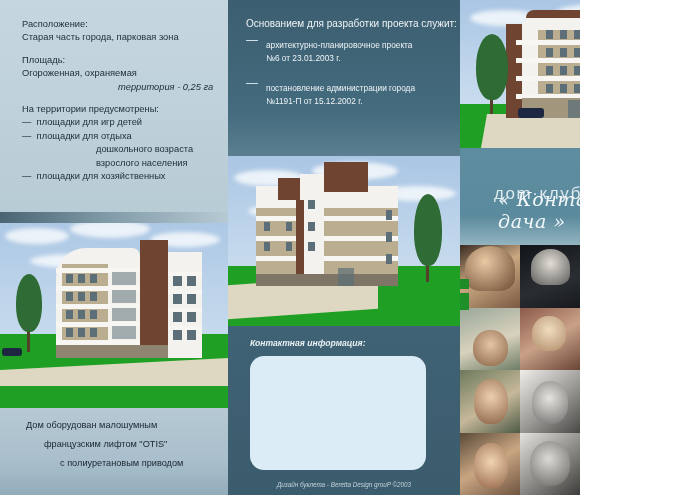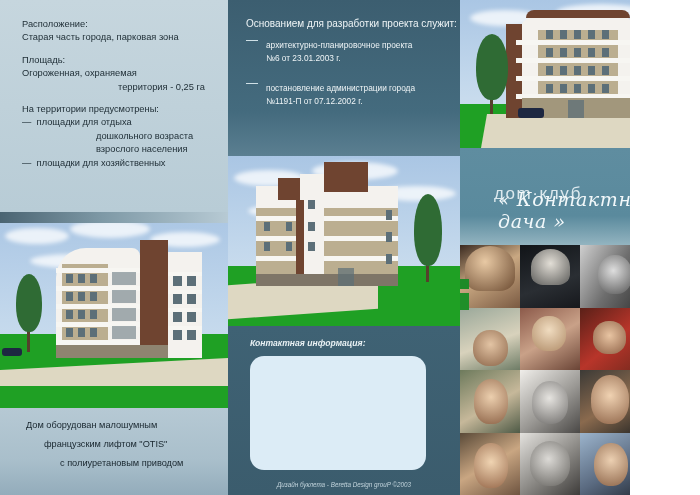--- a/index.html
+++ b/index.html
@@ -1,28 +1,28 @@
 <!DOCTYPE html>
 <html><head>
 <meta charset="utf-8">
 <style>
   html,body{margin:0;padding:0;background:#fff;}
   body{width:700px;height:495px;overflow:hidden;font-family:"Liberation Sans",sans-serif;}
-  .page{position:relative;width:630px;height:495px;overflow:hidden;background:#7dd3fc;}
+  .page{position:relative;width:580px;height:495px;overflow:hidden;background:#7dd3fc;}
 
   
   .panel-left{position:absolute;left:0;top:0;width:228px;height:495px;
     background:linear-gradient(180deg,#c3d4dc 0%,#bdd0da 40%,#b6c9d4 100%);}
   .left-text{position:absolute;left:0;top:0;width:228px;height:212px;
     background:linear-gradient(180deg,#c6d6de 0%,#b8ccd6 100%);
     padding:18px 12px 0 22px;box-sizing:border-box;}
   .left-text .ln{color:#1c2b33;font-size:9.3px;line-height:13.4px;white-space:pre;}
   .left-text .gap{height:9px;}
   .indent2{padding-left:74px;}
-  .indent3{padding-left:96px;}
+  .indent3{padding-left:96px;font-style:italic;}
   .dash{display:inline-block;width:12px;}
 
   .left-img{position:absolute;left:0;top:212px;width:228px;height:196px;overflow:hidden;}
   .left-band{position:absolute;left:0;top:212px;width:228px;height:11px;
     background:linear-gradient(90deg,#4a6472 0%,#7e99a6 45%,#b7cad4 100%);z-index:4;}
 
   .left-bottom{position:absolute;left:0;top:408px;width:228px;height:87px;
     background:linear-gradient(180deg,#b6c9d4 0%,#a9bfcb 60%,#93acbb 100%);
     padding:8px 10px 0 18px;box-sizing:border-box;}
   .left-bottom .ln{color:#18262e;font-size:9.2px;line-height:19px;white-space:pre;}
@@ -91,20 +91,21 @@
 
     <div class="left-text">
       <div class="ln">Расположение:</div>
       <div class="ln">Старая часть города, парковая зона</div>
       <div class="gap"></div>
       <div class="ln">Площадь:</div>
       <div class="ln">Огороженная, охраняемая</div>
       <div class="ln indent3">территория - 0,25 га</div>
       <div class="gap"></div>
       <div class="ln">На территории предусмотрены:</div>
+      <div class="ln"><span class="dash">—</span> <span>площадки для игр детей</span></div>
       <div class="ln"><span class="dash">—</span> <span>площадки для отдыха</span></div>
       <div class="ln indent2">дошкольного возраста</div>
       <div class="ln indent2">взрослого населения</div>
       <div class="ln"><span class="dash">—</span> <span>площадки для хозяйственных</span></div>
     </div>
 
     <div class="left-band"></div>
 
     <div class="left-img">
       <div class="sky"></div>
@@ -175,21 +176,21 @@
         <span class="bdash"></span>
         <span>
           <span class="ln">архитектурно-планировочное проекта</span>
           <span class="ln" style="display:block">№6 от 23.01.2003 г.</span>
         </span>
       </div>
       <div class="bullet">
         <span class="bdash"></span>
         <span>
           <span class="ln">постановление администрации города</span>
-          <span class="ln" style="display:block">№1191-П от 07.12.2002 г.</span>
+          <span class="ln" style="display:block">№1191-П от 15.12.2002 г.</span>
         </span>
       </div>
     </div>
 
     <div class="mid-img">
       <div class="sky"></div>
       <div class="cloud" style="left:6px;top:14px;width:70px;height:16px;"></div>
       <div class="cloud" style="left:84px;top:6px;width:86px;height:18px;"></div>
       <div class="cloud" style="left:150px;top:30px;width:78px;height:15px;"></div>
       <div class="cloud" style="left:20px;top:48px;width:96px;height:14px;"></div>

